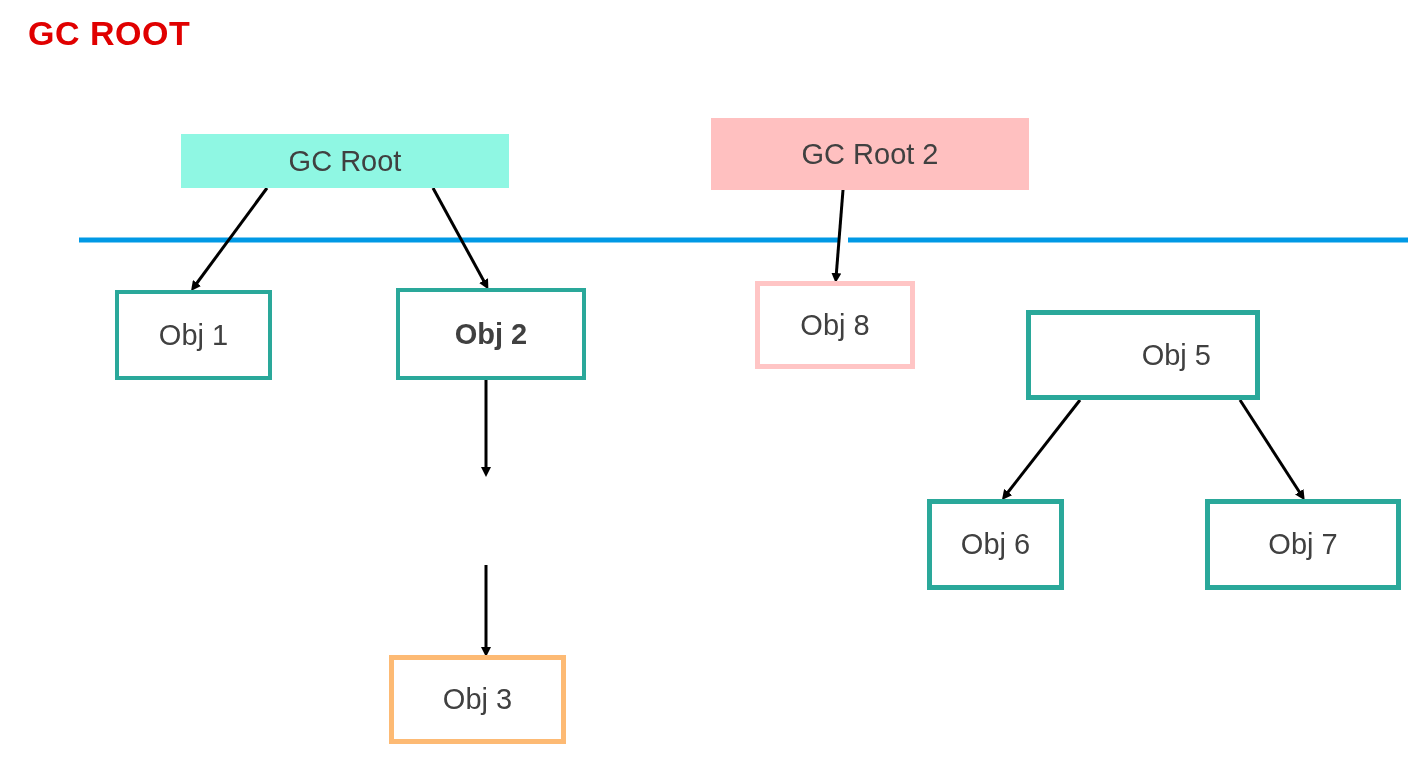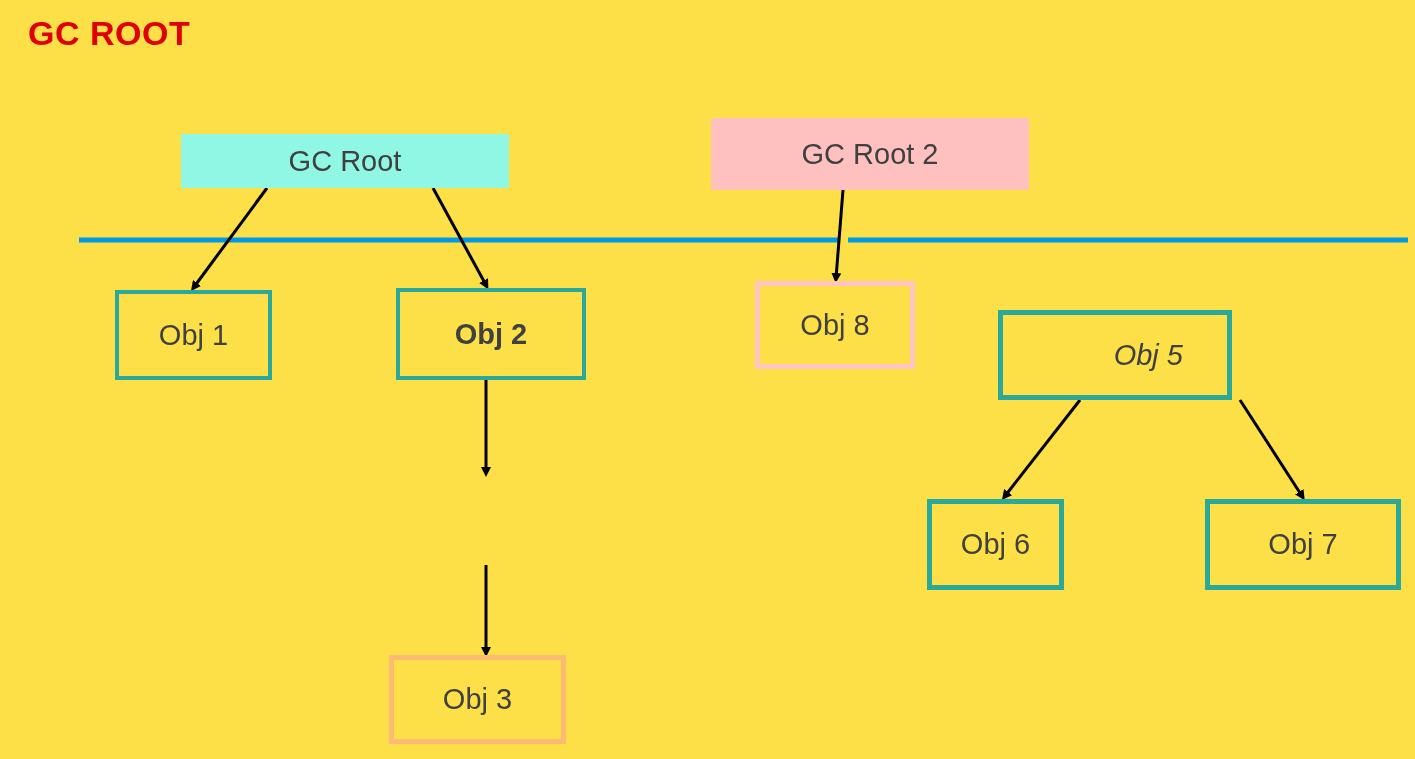--- a/index.html
+++ b/index.html
@@ -12,21 +12,21 @@
     height: 759px;
     overflow: hidden;
     font-family: "Liberation Sans", sans-serif;
     position: relative;
   }
   #canvas {
     position: absolute;
     left: 0; top: 0;
     width: 1415px;
     height: 759px;
-    background: #fde047;
+    background: #ffffff;
   }
   .svg-layer {
     position: absolute;
     left: 0; top: 0;
     width: 1415px;
     height: 759px;
     pointer-events: none;
   }
   .page-title {
     position: absolute;
@@ -106,21 +106,21 @@
   </div>
 
   <div class="node outlined" style="left:396px; top:288px; width:190px; height:92px; border:4px solid #2AA89A;font-weight:bold;">
     <span class="node-label">Obj 2</span>
   </div>
 
   <div class="node outlined" style="left:755px; top:281px; width:160px; height:88px; border:5px solid #FFC5C5;">
     <span class="node-label">Obj 8</span>
   </div>
 
-  <div class="node outlined" style="left:998px; top:310px; width:234px; height:90px; border:5px solid #2AA89A; justify-content:flex-end; padding-right:44px;font-style:italic;">
+  <div class="node outlined" style="left:1026px; top:310px; width:234px; height:90px; border:5px solid #2AA89A; justify-content:flex-end; padding-right:44px;">
     <span class="node-label">Obj 5</span>
   </div>
 
 
   <div class="node outlined" style="left:927px; top:499px; width:137px; height:91px; border:5px solid #2AA89A;">
     <span class="node-label">Obj 6</span>
   </div>
 
   <div class="node outlined" style="left:1205px; top:499px; width:196px; height:91px; border:5px solid #2AA89A;">
     <span class="node-label">Obj 7</span>

